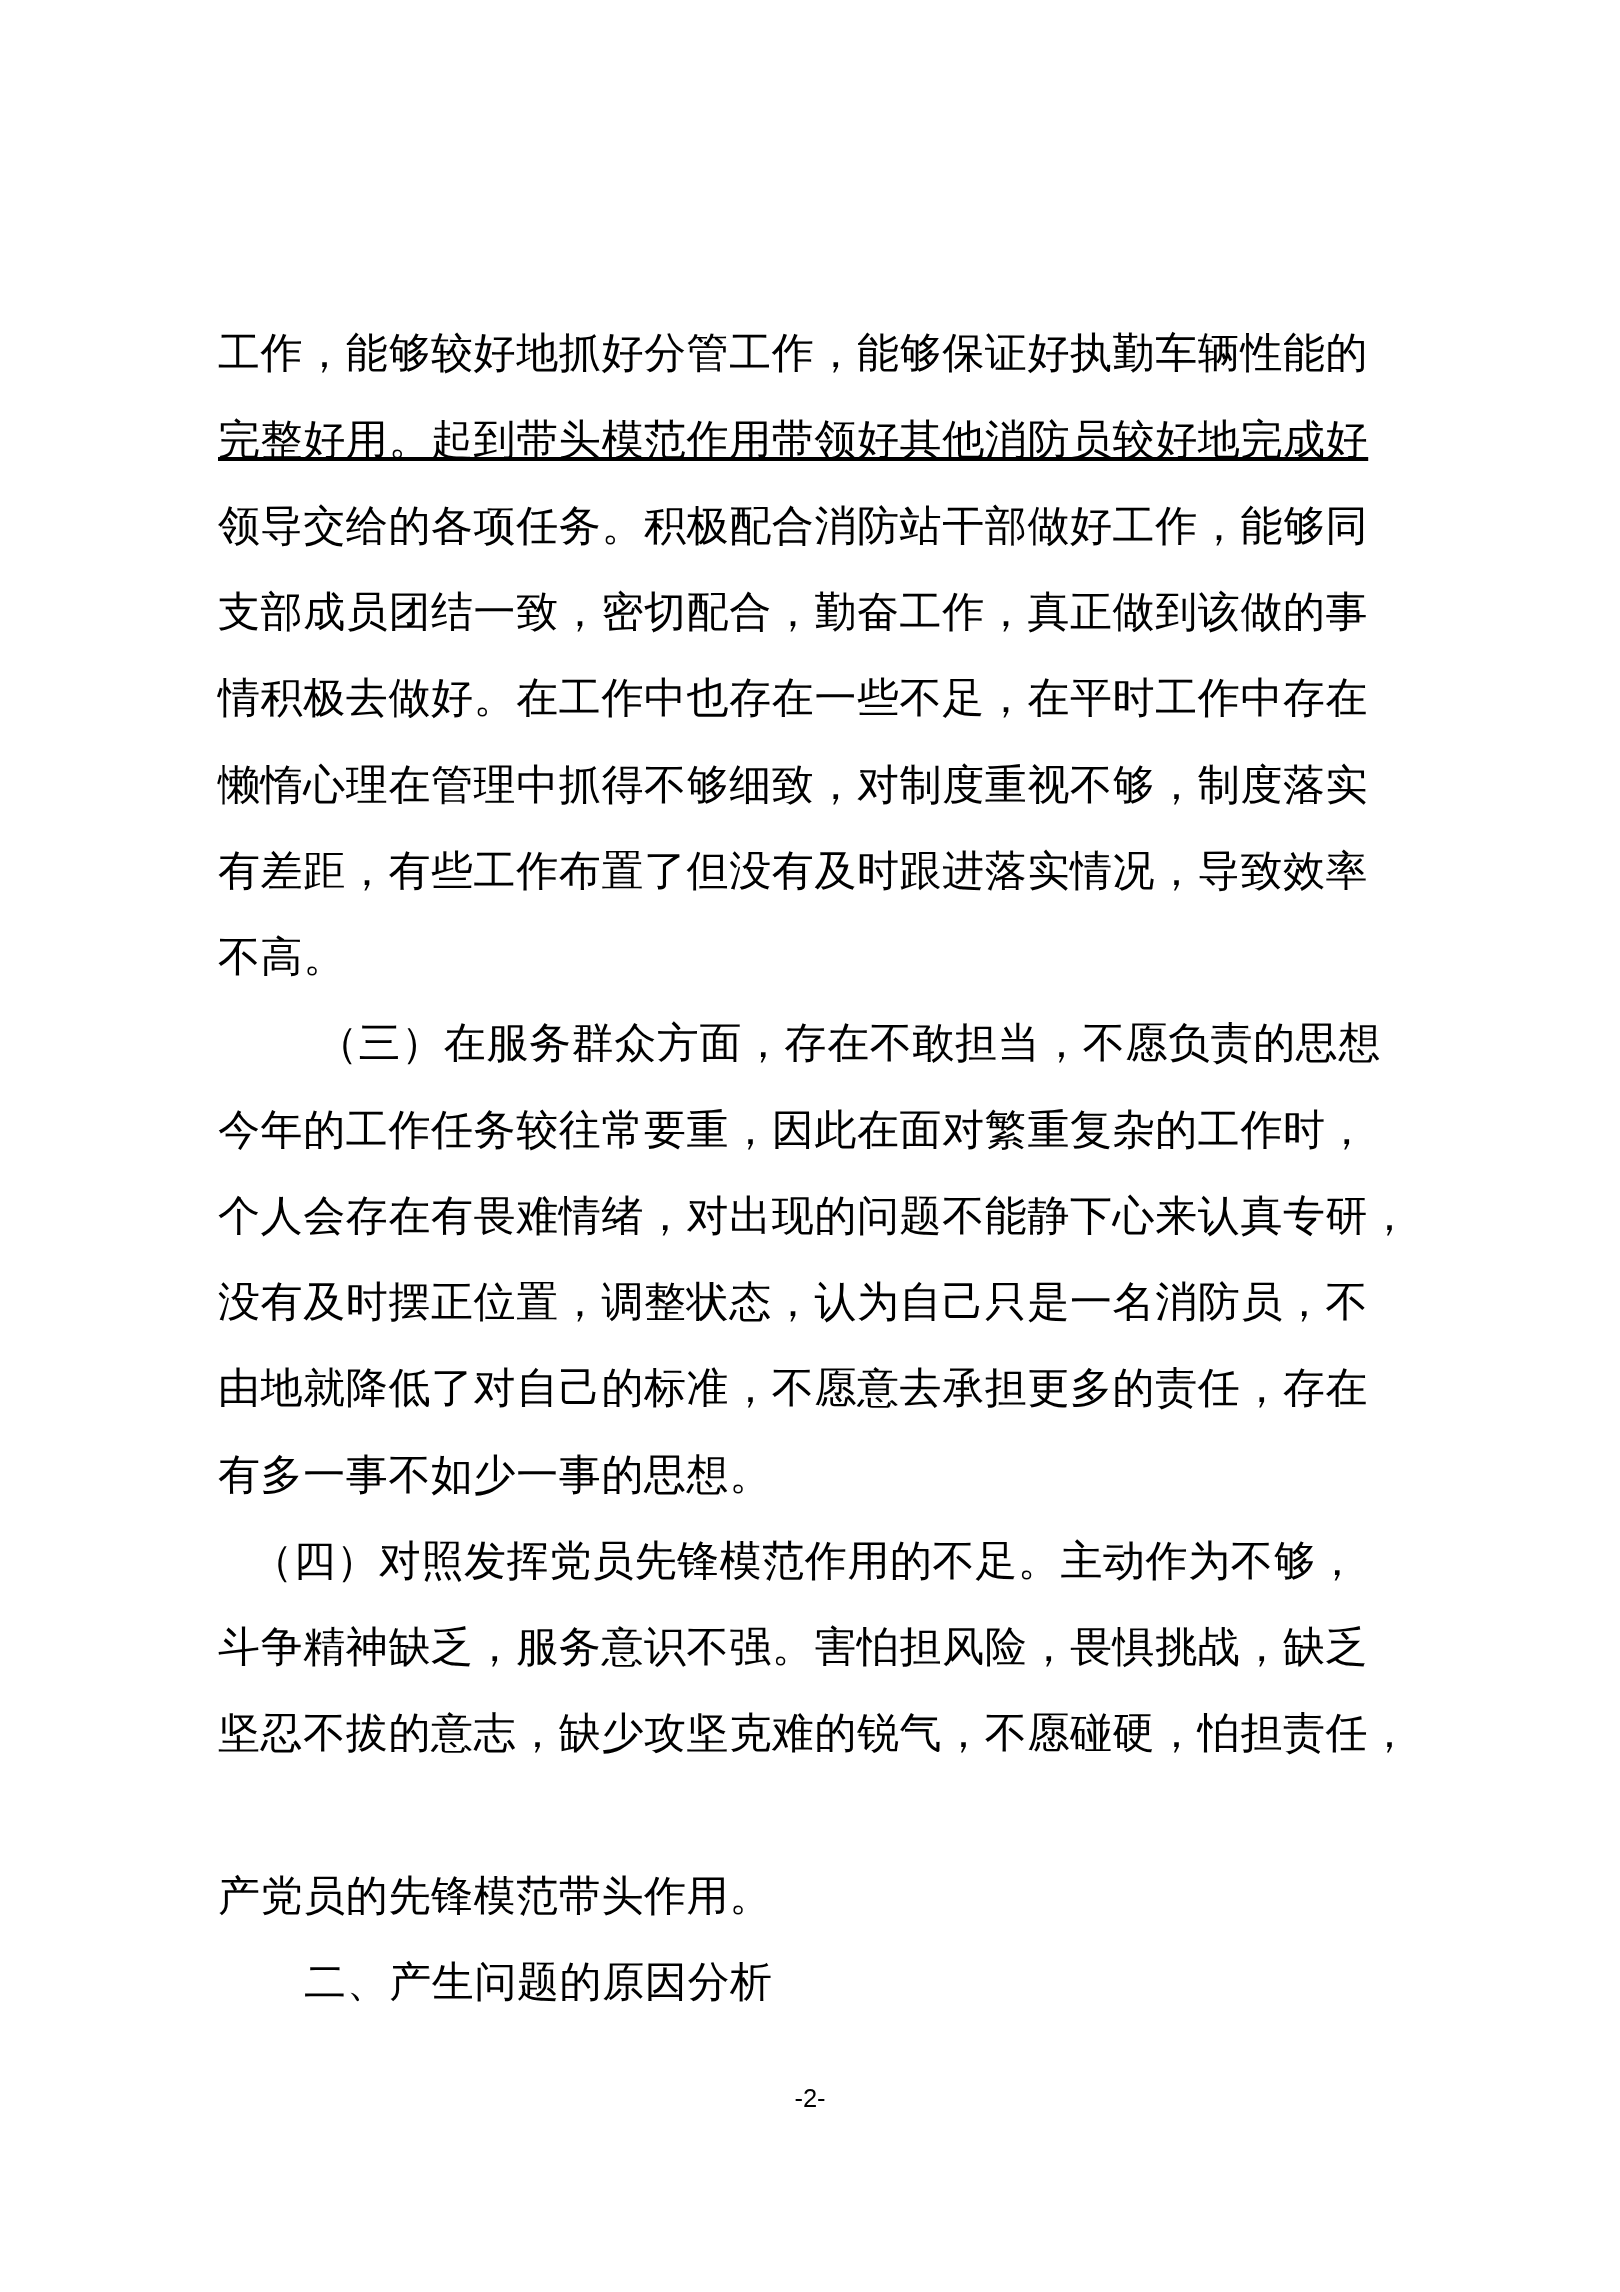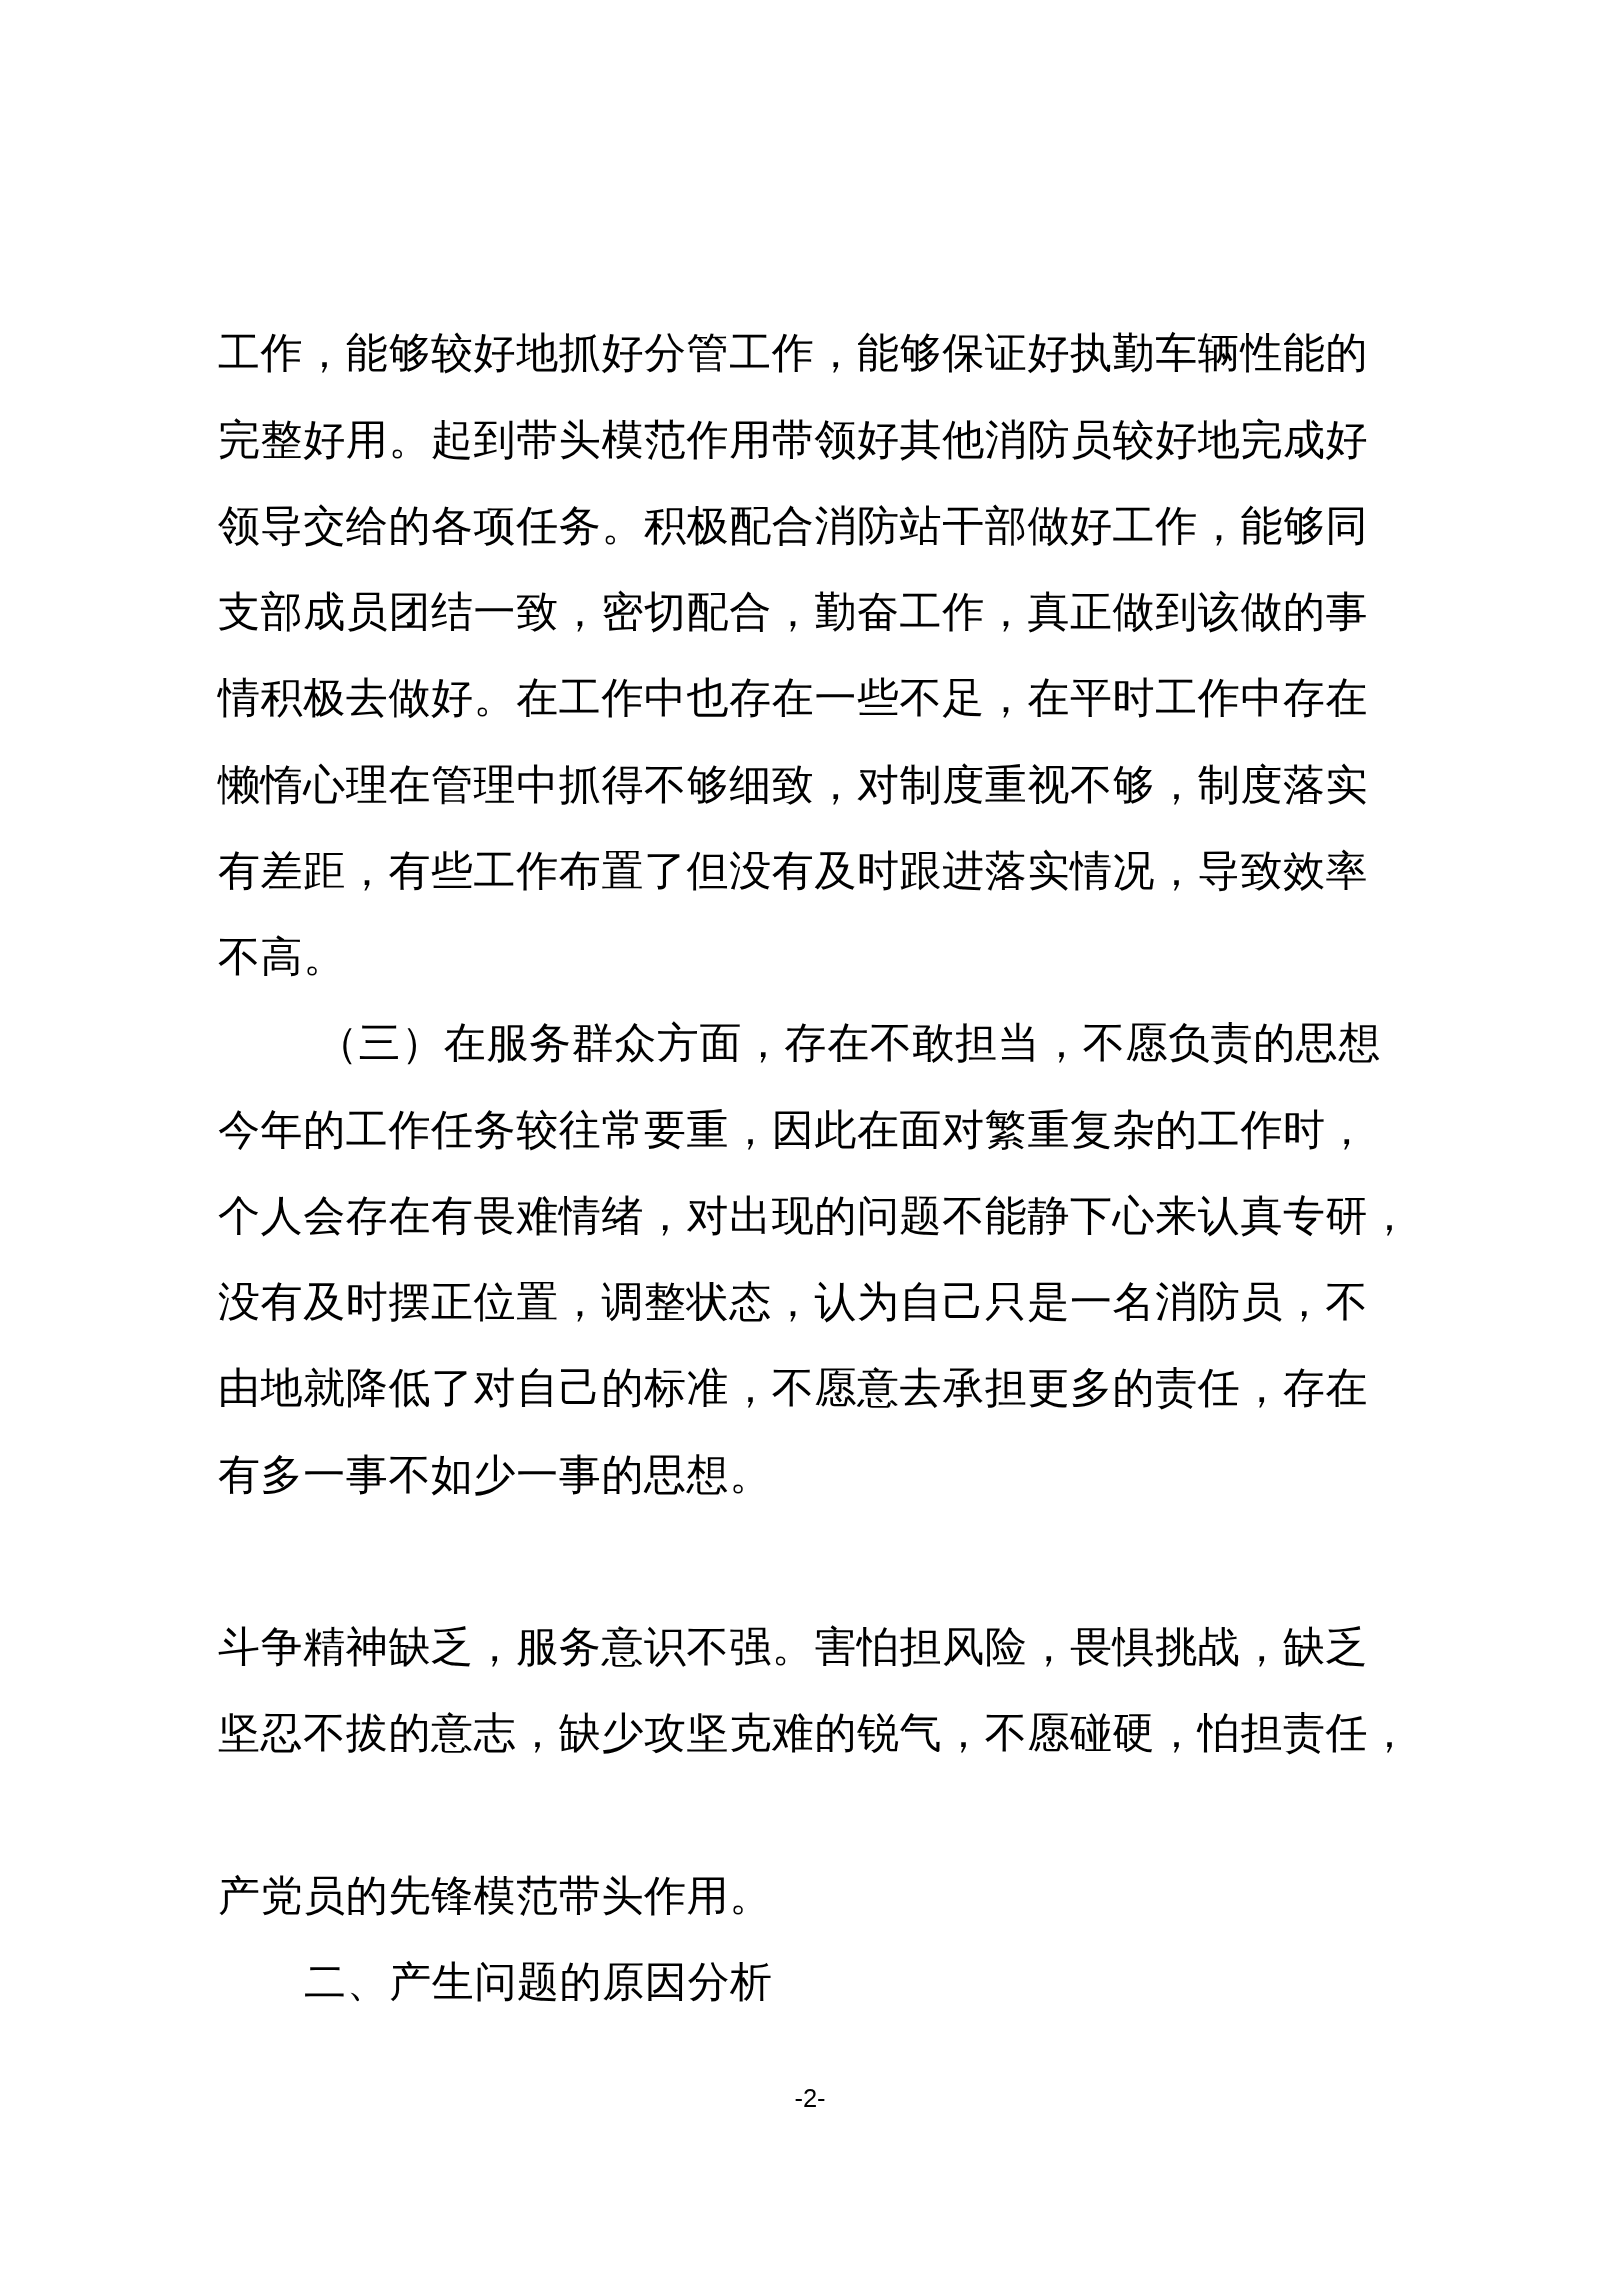--- a/index.html
+++ b/index.html
@@ -9,35 +9,36 @@
   .line { position: absolute; left: 218px; white-space: nowrap;
           font-size: 42px; line-height: 59px; letter-spacing: 0.6px; }
   .footer { position: absolute; top: 2084px; left: 0; width: 1620px; text-align: center;
             font-size: 25.5px; font-family: "Liberation Sans", sans-serif; }
 </style>
 </head>
 <body>
 
 <div class="page">
   <div class="line" style="top:323px;">工作，能够较好地抓好分管工作，能够保证好执勤车辆性能的</div>
-  <div class="line" style="top:410px;">完整好用。起到带头模范作用带领好其他消防员较好地完成好</div>
+  <div class="line" style="top:410px;text-decoration:underline;">完整好用。起到带头模范作用带领好其他消防员较好地完成好</div>
   <div class="line" style="top:496px;">领导交给的各项任务。积极配合消防站干部做好工作，能够同</div>
   <div class="line" style="top:582px;">支部成员团结一致，密切配合，勤奋工作，真正做到该做的事</div>
   <div class="line" style="top:668px;">情积极去做好。在工作中也存在一些不足，在平时工作中存在</div>
   <div class="line" style="top:755px;">懒惰心理在管理中抓得不够细致，对制度重视不够，制度落实</div>
   <div class="line" style="top:841px;">有差距，有些工作布置了但没有及时跟进落实情况，导致效率</div>
   <div class="line" style="top:927px;">不高。</div>
 
   <div class="line" style="top:1100px;">今年的工作任务较往常要重，因此在面对繁重复杂的工作时，</div>
   <div class="line" style="top:1013px; left:316px;">（三）在服务群众方面，存在不敢担当，不愿负责的思想</div>
   <div class="line" style="top:1186px;">个人会存在有畏难情绪，对出现的问题不能静下心来认真专研，</div>
   <div class="line" style="top:1272px;">没有及时摆正位置，调整状态，认为自己只是一名消防员，不</div>
   <div class="line" style="top:1445px;">有多一事不如少一事的思想。</div>
   <div class="line" style="top:1358px;">由地就降低了对自己的标准，不愿意去承担更多的责任，存在</div>
 
+  <div class="line" style="top:1531px; left:251px;">（四）对照发挥党员先锋模范作用的不足。主动作为不够，</div>
   <div class="line" style="top:1617px;">斗争精神缺乏，服务意识不强。害怕担风险，畏惧挑战，缺乏</div>
   <div class="line" style="top:1703px;">坚忍不拔的意志，缺少攻坚克难的锐气，不愿碰硬，怕担责任，</div>
   <div class="line" style="top:1866px;">产党员的先锋模范带头作用。</div>
 
   <div class="line" style="top:1952px; left:304px;">二、产生问题的原因分析</div>
 
   <div class="footer">-2-</div>
 </div>
 
 

